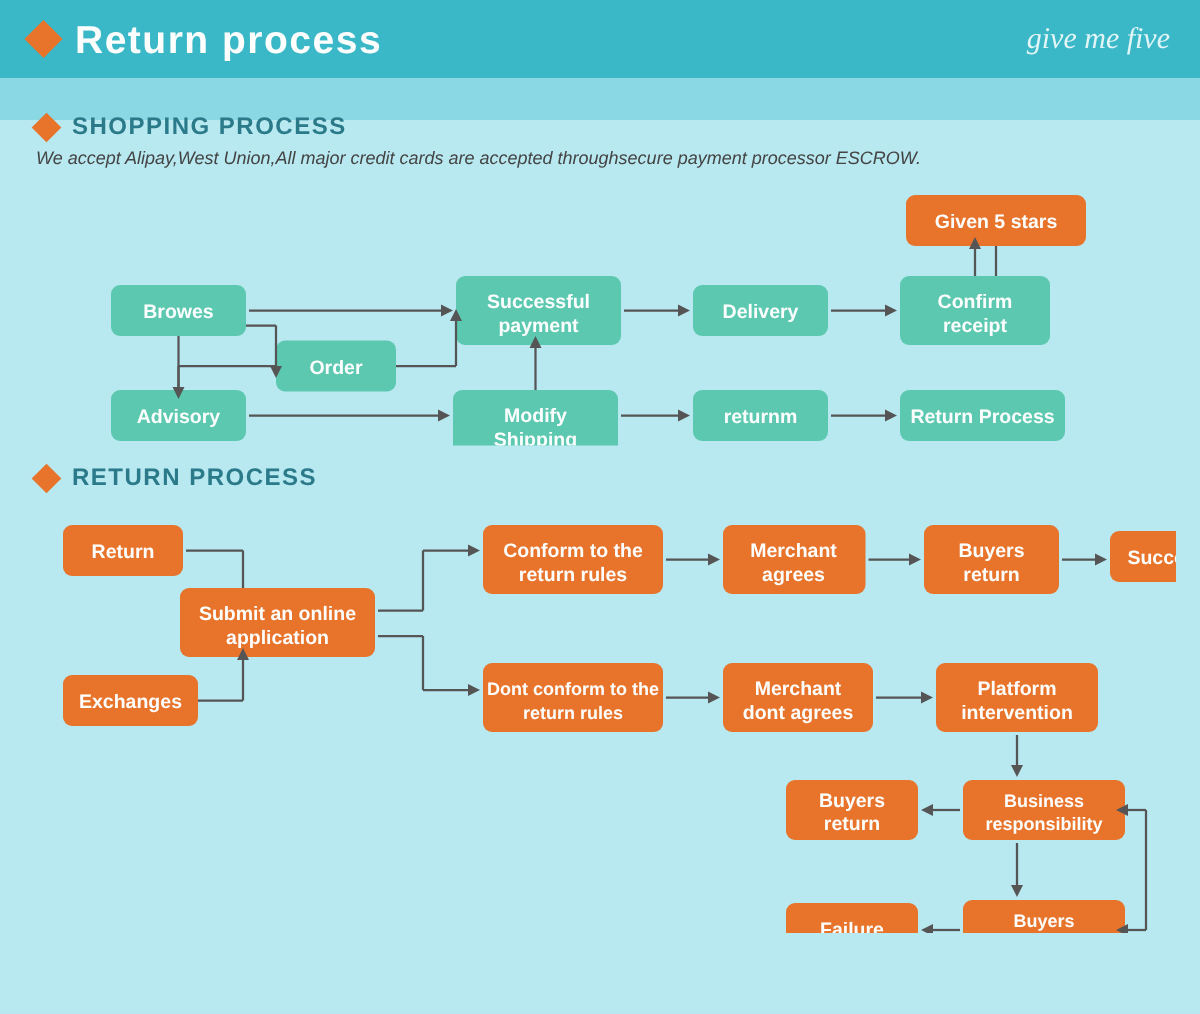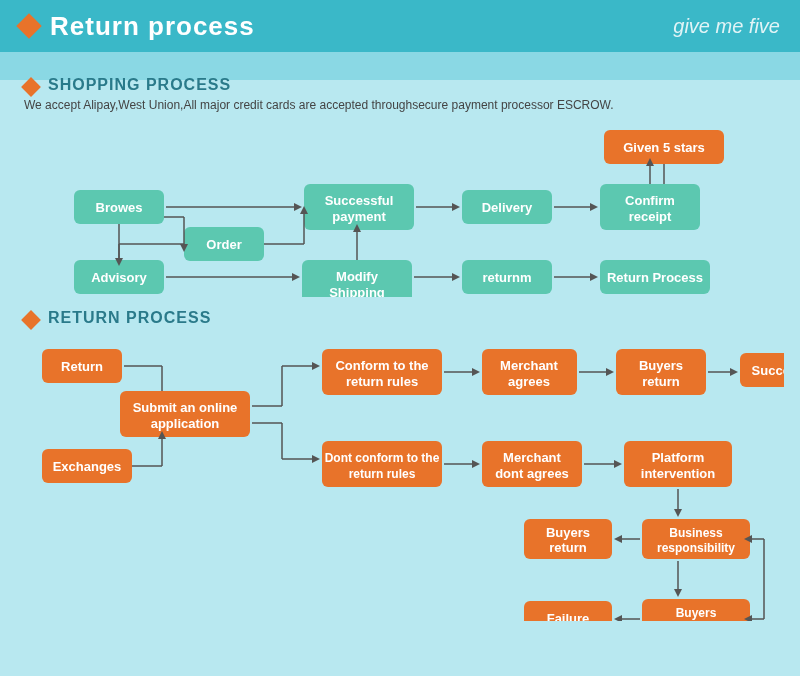--- a/index.html
+++ b/index.html
@@ -33,21 +33,21 @@
       font-size: 26px;
       font-weight: bold;
       letter-spacing: 1px;
     }
     .header-brand {
       position: absolute;
       right: 20px;
       color: white;
       font-size: 20px;
       font-style: italic;
-      font-family: Liberation Sans, sans-serif;
+      font-family: Liberation Serif, serif;
       opacity: 0.85;
     }
 
     
     .ribbon {
       position: absolute;
       top: 52px;
       left: 0; right: 0;
       height: 28px;
       background: #5cc8d8;
@@ -57,21 +57,21 @@
     
     .content {
       padding: 16px 24px 10px 24px;
       position: relative;
       z-index: 1;
     }
 
     
     .section-title {
       display: flex;
-      align-items: flex-end;
+      align-items: center;
       gap: 10px;
       margin-bottom: 4px;
       margin-top: 8px;
     }
     .section-diamond {
       width: 14px; height: 14px;
       background: #e8732a;
       transform: rotate(45deg);
       flex-shrink: 0;
     }
@@ -79,20 +79,21 @@
       font-size: 16px;
       font-weight: bold;
       color: #2a7a8a;
       letter-spacing: 1px;
     }
     .section-desc {
       color: #444;
       font-size: 12px;
       margin-bottom: 10px;
       margin-left: 0;
+      font-style: italic;
     }
 
     
     .shopping-svg {
       width: 760px;
       height: 175px;
     }
     .return-svg {
       width: 760px;
       height: 290px;

